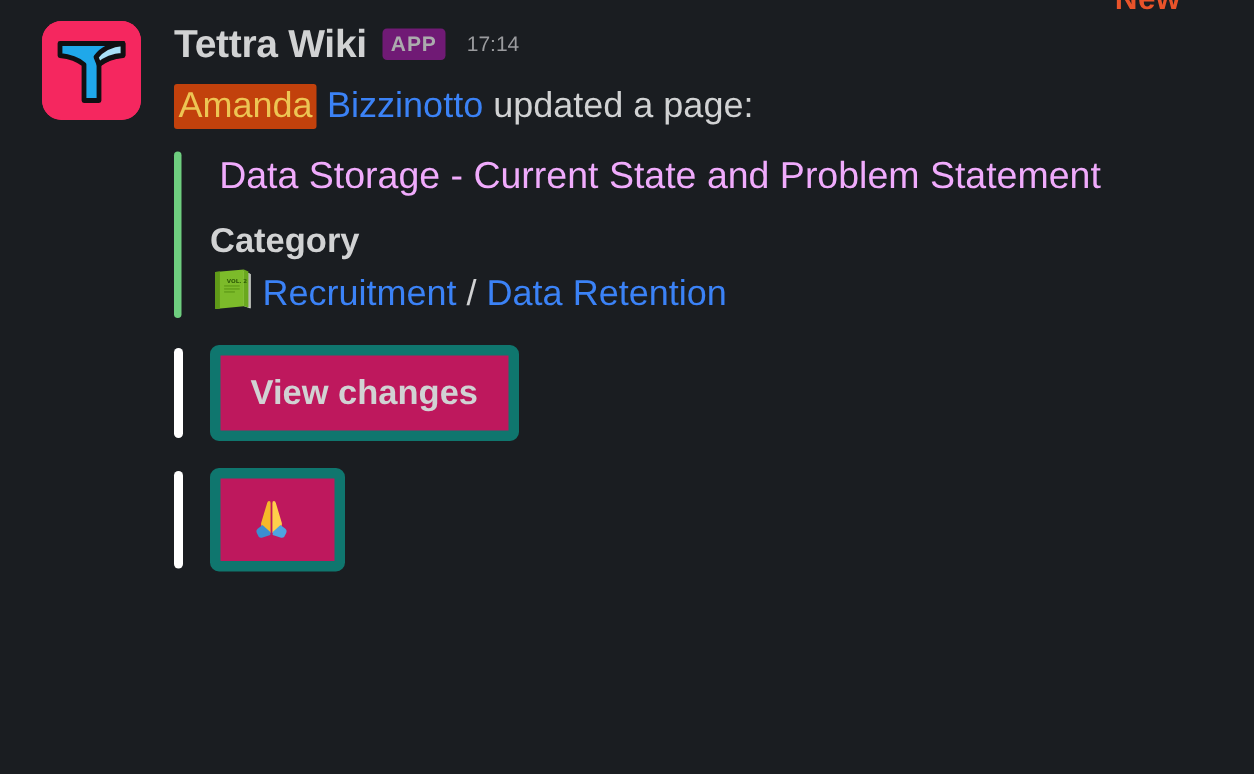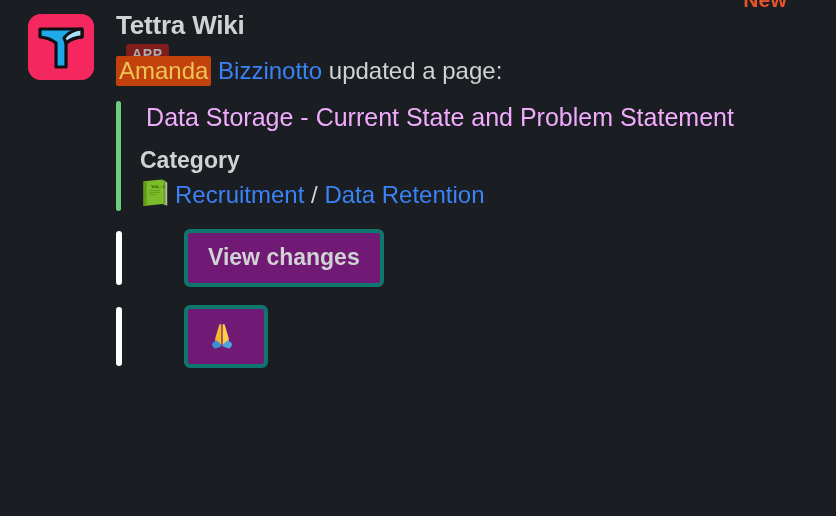--- a/index.html
+++ b/index.html
@@ -57,35 +57,34 @@
 
   .msg-body {
     margin-left: 22px;
     flex: 1;
     min-width: 0;
   }
 
   
   .msg-head {
     display: flex;
-    align-items: flex-start;
+    align-items: center;
     height: 34px;
-    gap: 6px;
-    flex-direction: column;
+    gap: 0;
   }
   .sender-name {
     font-size: 26px;
     font-weight: 700;
     color: #d1d2d3;
     letter-spacing: -0.2px;
     line-height: 1;
   }
   .app-badge {
     margin-left: 10px;
-    background: #7f1d1d;
+    background: #701a75;
     color: #ababad;
     font-size: 14px;
     font-weight: 700;
     letter-spacing: 0.6px;
     padding: 3px 6px 4px;
     border-radius: 3px;
     line-height: 1;
   }
   .timestamp {
     margin-left: 14px;
@@ -184,33 +183,32 @@
     position: absolute;
     left: 0;
     top: 2px;
     bottom: 2px;
     width: 6px;
     border-radius: 3px;
     background: #ffffff;
   }
 
   .btn {
-    background: #701a75;
-    border: 4px solid #0f766e;
+    background: #be185d;
+    border: 7px solid #0f766e;
     border-radius: 6px;
     color: #d1d2d3;
     font-family: "Liberation Sans", "DejaVu Sans", sans-serif;
     font-size: 23px;
     font-weight: 700;
     padding: 13px 20px 14px;
     cursor: pointer;
     display: inline-flex;
     align-items: center;
     line-height: 1;
-    margin-left: 44px;
   }
 
   .btn .emoji-inline {
     vertical-align: middle;
     margin-right: 8px;
     width: 28px;
     height: 28px;
   }
   .btn .emoji-inline svg { width: 28px; height: 28px; }
 </style>

